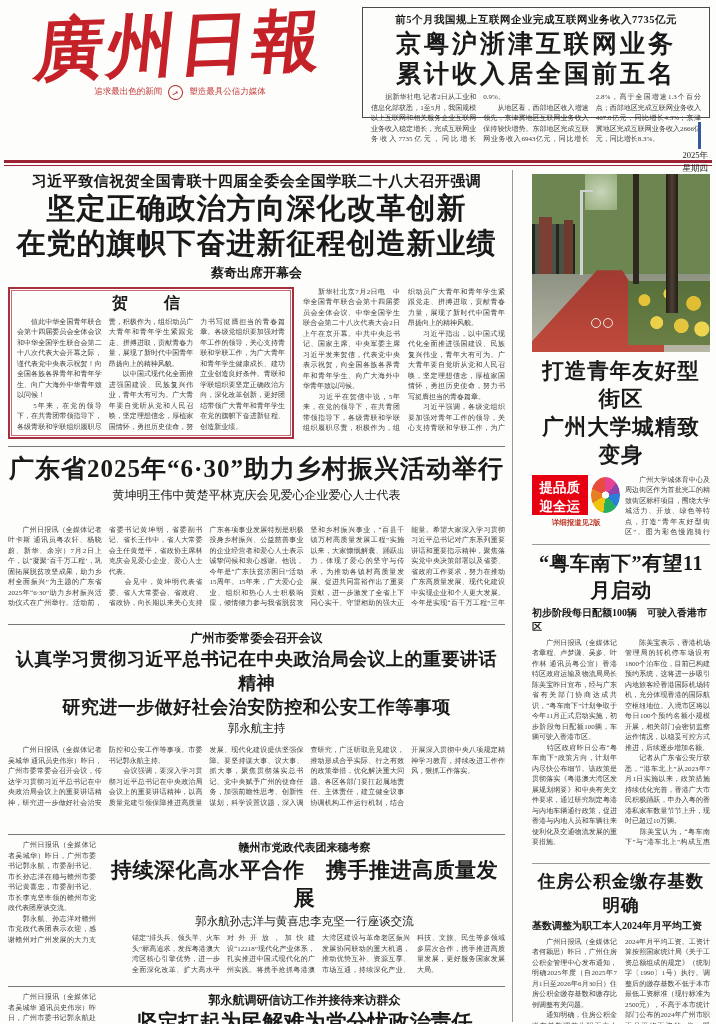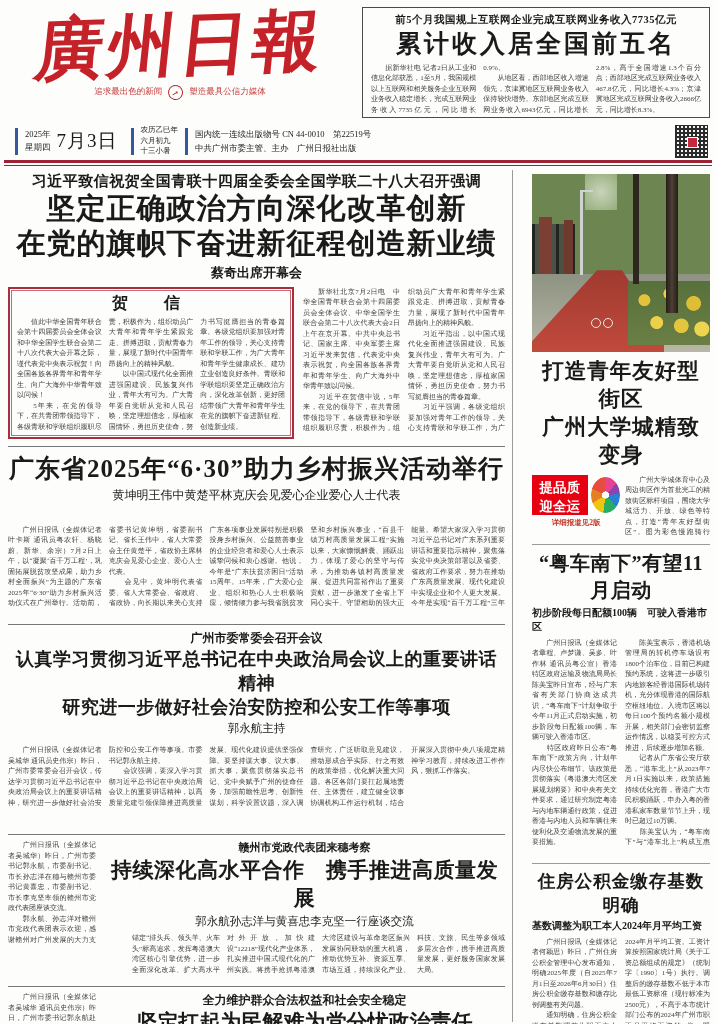--- a/index.html
+++ b/index.html
@@ -22,21 +22,21 @@
     transform:skewX(-8deg) rotate(-2deg);letter-spacing:4px;margin-top:8px;
   }
   .tagline{display:flex;justify-content:center;align-items:center;gap:6px;color:#c23a3a;font-size:8.5px;margin-top:2px;}
   .tagline-logo{width:13px;height:13px;border:1.4px solid #b5282e;border-radius:50%;display:inline-flex;align-items:center;justify-content:center;color:#b5282e;font-size:8px;font-weight:bold;transform:rotate(15deg);}
   .topstory-box{flex:1;border:1px solid #4a4a4a;margin:7px 6px 4px 2px;padding:5px 8px 4px;}
   .topstory-kicker{text-align:center;font-size:10.5px;font-weight:bold;letter-spacing:.5px;}
   .topstory-headline{text-align:center;font-size:25px;font-weight:900;line-height:1.18;letter-spacing:3px;margin:2px 0 4px;}
   .topstory-body{height:56px;}
 
   
-  .datebar{display:flex;align-items:center;height:38px;padding:0 8px;}
+  .datebar{display:flex;align-items:flex-end;height:38px;padding:0 8px;flex-direction:column;}
   .vsep{width:3px;height:27px;background:#35599f;margin:0 7px;flex:0 0 auto;}
   .d-year{font-size:8.5px;line-height:1.5;color:#222;text-align:center;}
   .d-date{font-size:19px;font-weight:400;letter-spacing:1px;margin:0 6px;}
   .d-lunar{font-size:7.5px;line-height:1.45;color:#222;}
   .d-issue{font-size:8.5px;line-height:1.7;color:#222;}
   .qr{width:33px;height:33px;margin-left:auto;position:relative;
       background:
         repeating-linear-gradient(0deg,#2b2b2b 0 2px,transparent 2px 4px),
         repeating-linear-gradient(90deg,#2b2b2b 0 2px,#f4f4f4 2px 4px);}
   .qr-dot{position:absolute;left:12px;top:12px;width:9px;height:9px;background:#c42a3e;border:1px solid #fff;}
@@ -134,20 +134,21 @@
       <div class="masthead-title">廣州日報</div>
       <div class="tagline">
         <span>追求最出色的新闻</span>
         <span class="tagline-logo">↗</span>
         <span>塑造最具公信力媒体</span>
       </div>
     </div>
     <div class="topstory-box">
       <div class="topstory-kicker">前5个月我国规上互联网企业完成互联网业务收入7735亿元</div>
       <div class="topstory-headline">
+        <div>京粤沪浙津互联网业务</div>
         <div>累计收入居全国前五名</div>
       </div>
       <div class="tiny cols-3 topstory-body">　　据新华社电 记者2日从工业和信息化部获悉，1至5月，我国规模以上互联网和相关服务企业互联网业务收入稳定增长，完成互联网业务收入7735亿元，同比增长0.9%。
 　　从地区看，西部地区收入增速领先，京津冀地区互联网业务收入保持较快增势。东部地区完成互联网业务收入6943亿元，同比增长2.8%，高于全国增速1.3个百分点；西部地区完成互联网业务收入467.8亿元，同比增长4.3%；京津冀地区完成互联网业务收入2666亿元，同比增长8.3%。
 　　此外，1至5月，互联网业务累计收入居前5名的北京、广东、上海、浙江和天津共完成业务收入6436亿元，占全国（扣除跨地区企业）互联网业务收入的84%。</div>
     </div>
   </div>
 
   <div class="datebar">
     <div class="vsep"></div>
@@ -229,21 +230,21 @@
           <div class="byline">郭永航孙志洋与黄喜忠李克坚一行座谈交流</div>
           <div class="tiny cols-4" style="height:46px">锚定“排头兵、领头羊、火车头”标高追求，发挥粤港澳大湾区核心引擎优势，进一步全面深化改革、扩大高水平对外开放，加快建设“12218”现代化产业体系，扎实推进中国式现代化的广州实践。将携手抢抓粤港澳大湾区建设与革命老区振兴发展协同联动的重大机遇，推动优势互补、资源互享、市场互通，持续深化产业、科技、文旅、民生等多领域多层次合作，携手推进高质量发展，更好服务国家发展大局。
 　　黄喜忠、李克坚对广州长期以来给予赣州经济社会发展的大力支持表示感谢。黄喜忠说，近年来，广州进一步全面深化改革，经济综合实力雄厚、门户枢纽功能强大、科技创新动能强劲，继续在高质量发展方面发挥领头羊和火车头作用。当前，赣州正深入贯彻习近平总书记考察江西重要讲话精神，聚焦“走在前、勇争先、善作为”目标要求，　（下转2版）</div>
         </div>
       </div>
 
       <div class="rule split-story">
         <div class="tiny split-leadcol" style="height:102px">　　广州日报讯（全媒体记者吴城华 通讯员史伟宗）昨日，广州市委书记郭永航赴市人民来访接待中心，面对面接待来访群众，现场协调解决问题，并主持召开座谈会，听取全市信访工作情况汇报，研究推动包案化解事项，部署下一步工作。
 　　郭永航对全市信访工作取得的成效予以肯定。他强调，信访工作是反映社情民意的“晴雨表”，是党的群众工作的重要组成部分，各级各部门要深入学习贯彻</div>
         <div class="split-right">
-          <div class="kicker-sm">全力维护群众合法权益和社会安全稳定</div>
+          <div class="kicker-sm">郭永航调研信访工作并接待来访群众</div>
           <div class="h-petition">
             <div>坚定扛起为民解难为党分忧政治责任</div>
             <div>全力维护群众合法权益和社会安全稳定</div>
           </div>
 
         </div>
       </div>
 
     </div>
 

